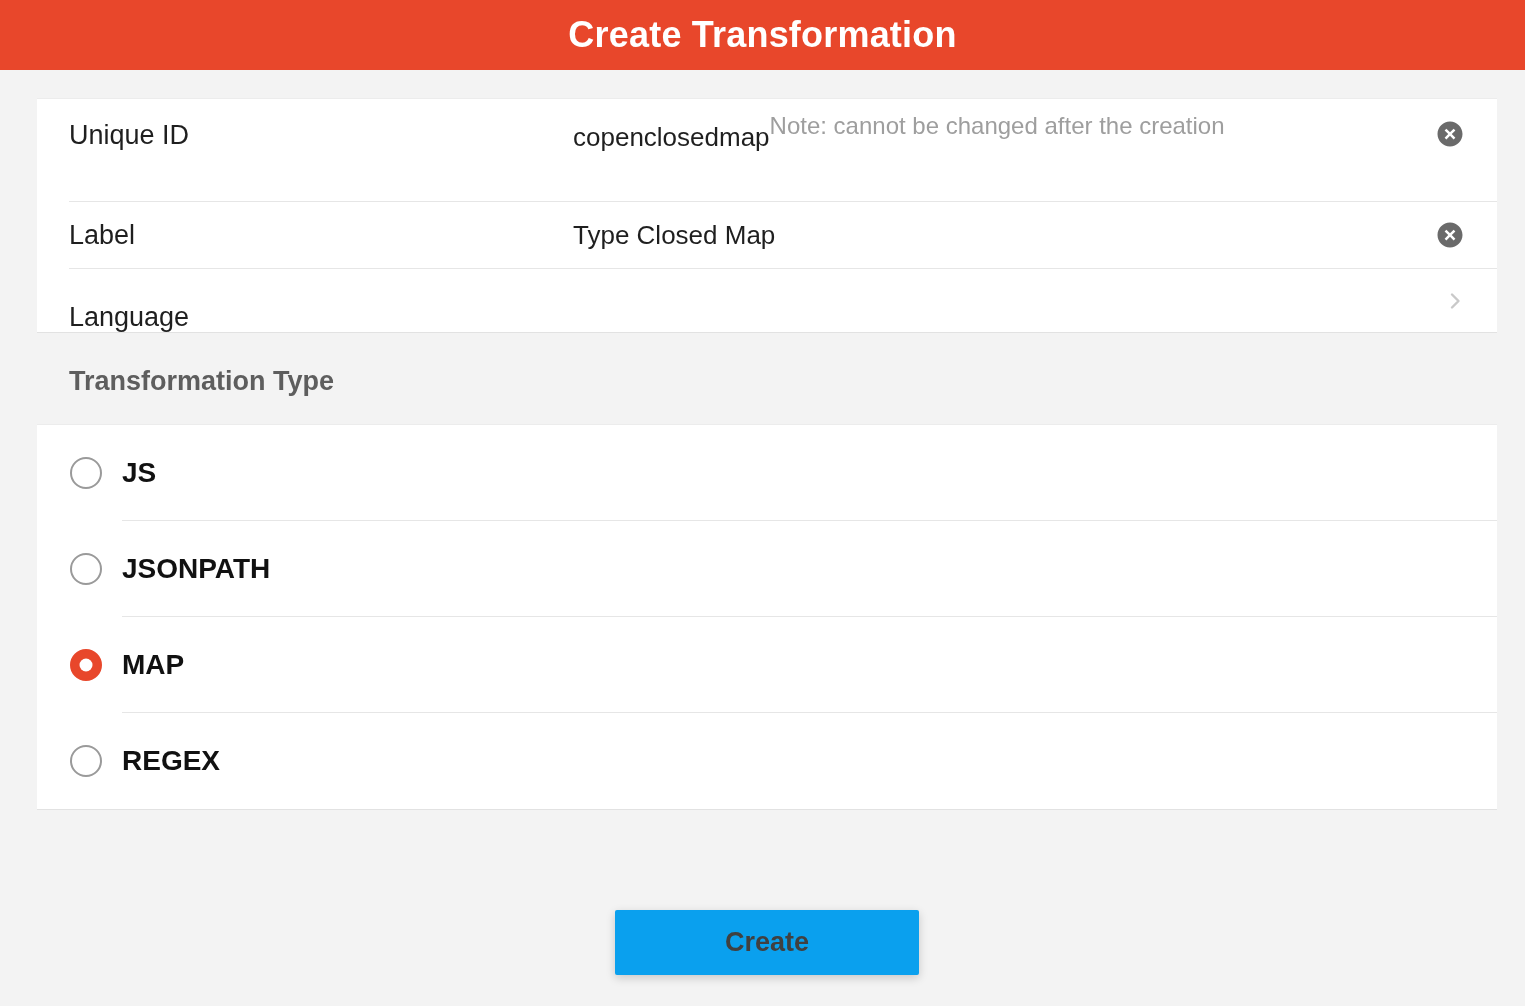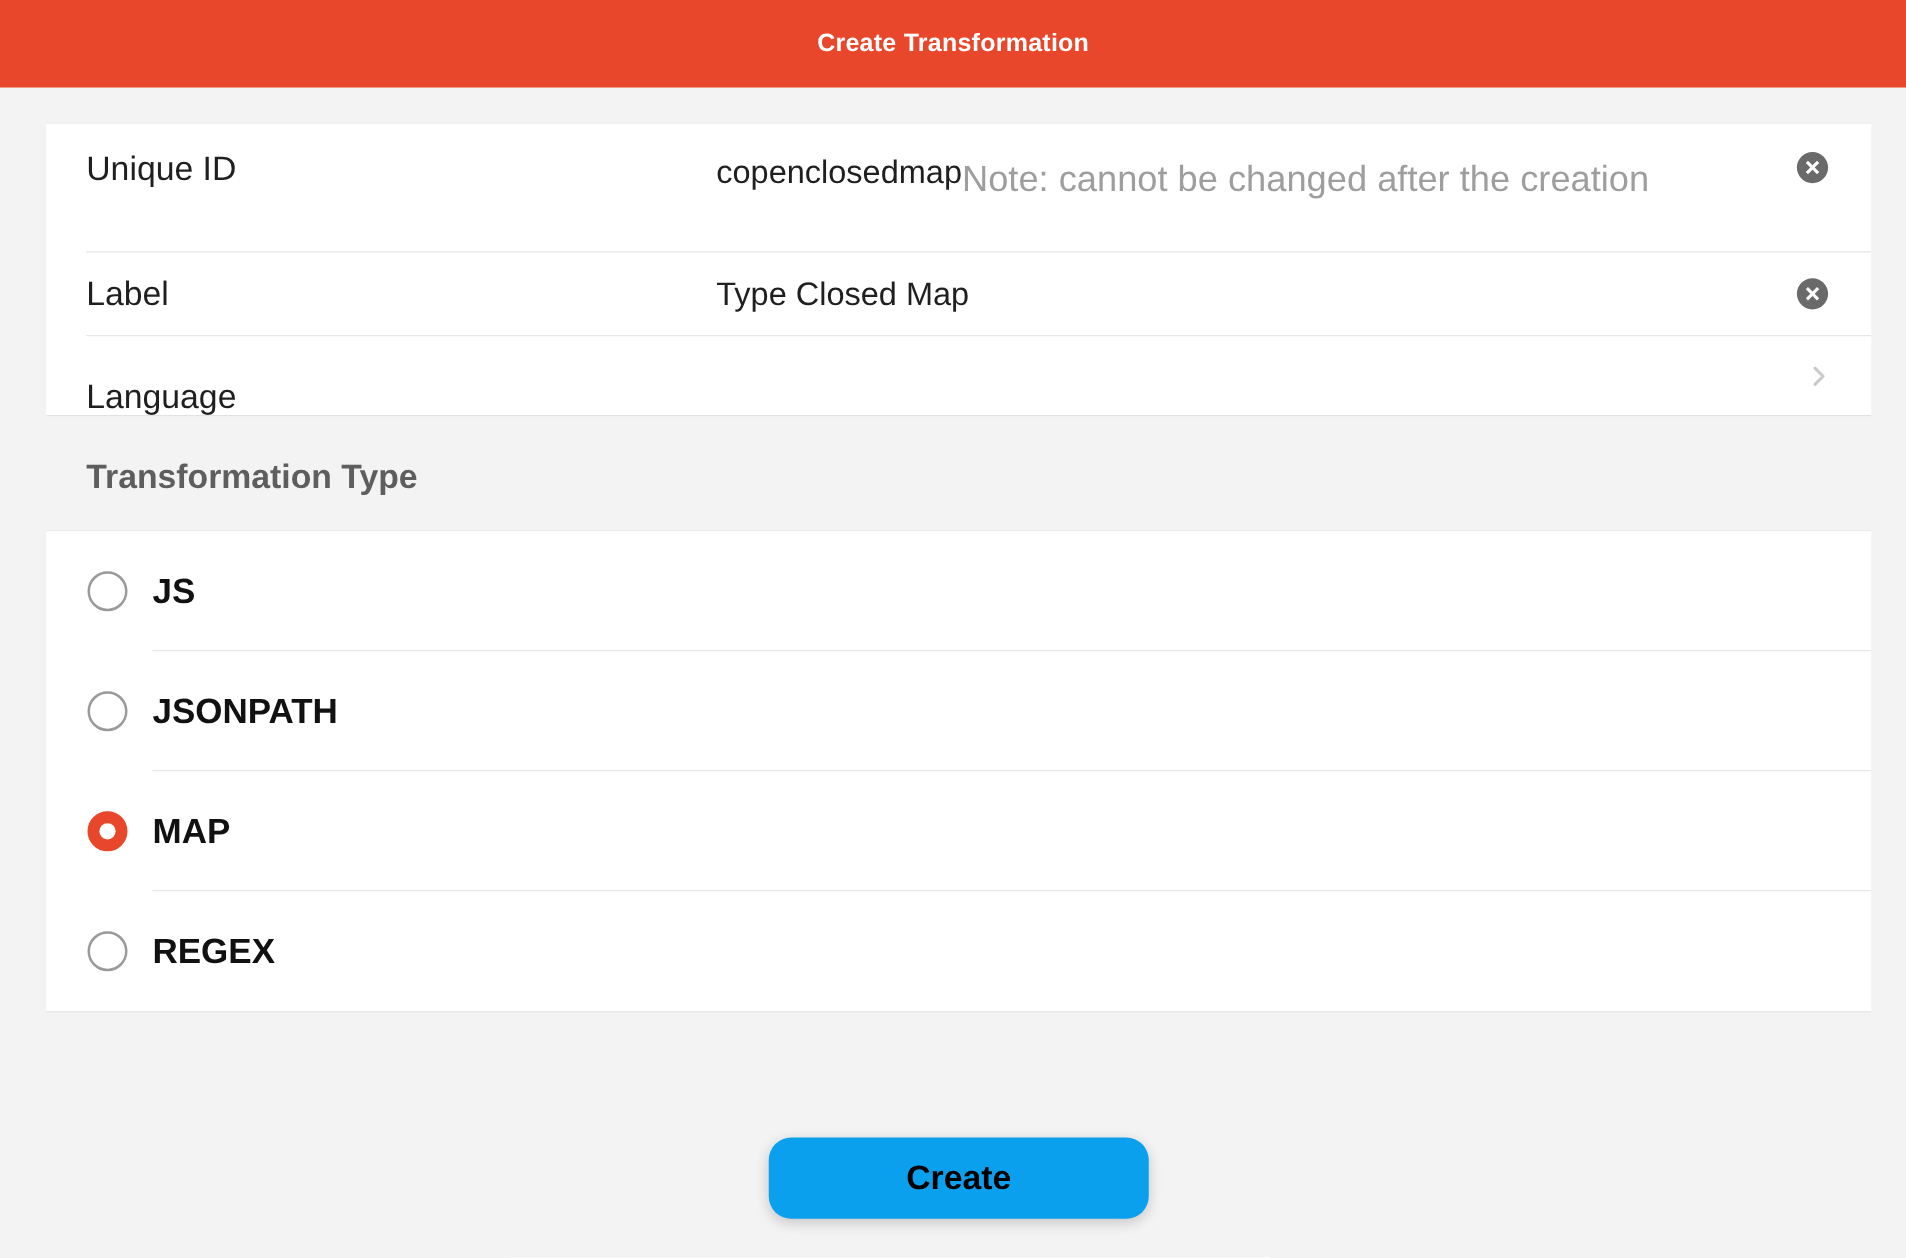--- a/index.html
+++ b/index.html
@@ -18,40 +18,40 @@
   .screen{
     position:relative;width:1525px;height:1006px;
     background:var(--page-bg);overflow:hidden;
   }
   
   .app-header{
     position:absolute;left:0;top:0;width:1525px;height:70px;
     background:var(--header-bg);
     display:flex;align-items:center;justify-content:center;
   }
-  .app-header h1{color:#fff;font-size:20px;font-weight:bold;letter-spacing:.2px;}
+  .app-header h1{color:#fff;font-size:36px;font-weight:bold;letter-spacing:.2px;}
   
   .card{
     position:absolute;left:37px;width:1460px;background:#fff;
     border-top:1px solid #ECECEC;border-bottom:1px solid #E2E2E2;
   }
   .form-card{top:98px;height:235px;}
   .field-row{position:relative;display:flex;padding-left:32px;}
   .field-row.has-divider::after{
     content:"";position:absolute;left:32px;right:0;bottom:0;height:1px;background:var(--divider);
   }
   .row-unique-id{height:103px;align-items:flex-start;}
   .row-label{height:67px;align-items:center;}
   .row-language{height:64px;align-items:flex-end;}
   .field-label{width:504px;font-size:27px;color:var(--text);}
   .row-unique-id .field-label{margin-top:21px;}
   .field-value-wrap{display:flex;flex-direction:row;}
   .field-value{font-size:26px;color:var(--text);}
   .row-unique-id .field-value{margin-top:23px;}
-  .field-note{font-size:29px;color:var(--note-text);margin-top:29px;}
+  .field-note{font-size:24px;color:var(--note-text);margin-top:13px;}
   .clear-btn{
     position:absolute;right:32px;width:30px;height:30px;border:none;background:transparent;
     padding:0;cursor:pointer;line-height:0;
   }
   .row-unique-id .clear-btn{top:20px;}
   .row-label .clear-btn{top:18px;}
   .chevron{
     position:absolute;right:30px;top:50%;transform:translateY(-50%);
     width:24px;height:24px;line-height:0;
   }
@@ -76,22 +76,22 @@
   }
   .radio.selected{border-color:var(--radio-selected);background:var(--radio-selected);}
   .radio.selected::after{
     content:"";position:absolute;left:50%;top:50%;transform:translate(-50%,-50%);
     width:13px;height:13px;border-radius:50%;background:#fff;
   }
   .option-label{font-size:28px;font-weight:bold;color:#111;}
   
   .create-button{
     position:absolute;left:615px;top:910px;width:304px;height:65px;
-    background:var(--button-bg);border:none;border-radius:18px;cursor:pointer;
-    color:#000000;font-family:"Liberation Sans", sans-serif;font-size:27px;font-weight:bold;
+    background:var(--button-bg);border:none;border-radius:2px;cursor:pointer;
+    color:#404040;font-family:"Liberation Sans", sans-serif;font-size:27px;font-weight:bold;
     box-shadow:0 3px 10px rgba(0,0,0,.18);
   }
 </style>
 </head>
 <body>
 
 <div class="screen">
 
   <header class="app-header">
     <h1>Create Transformation</h1>

